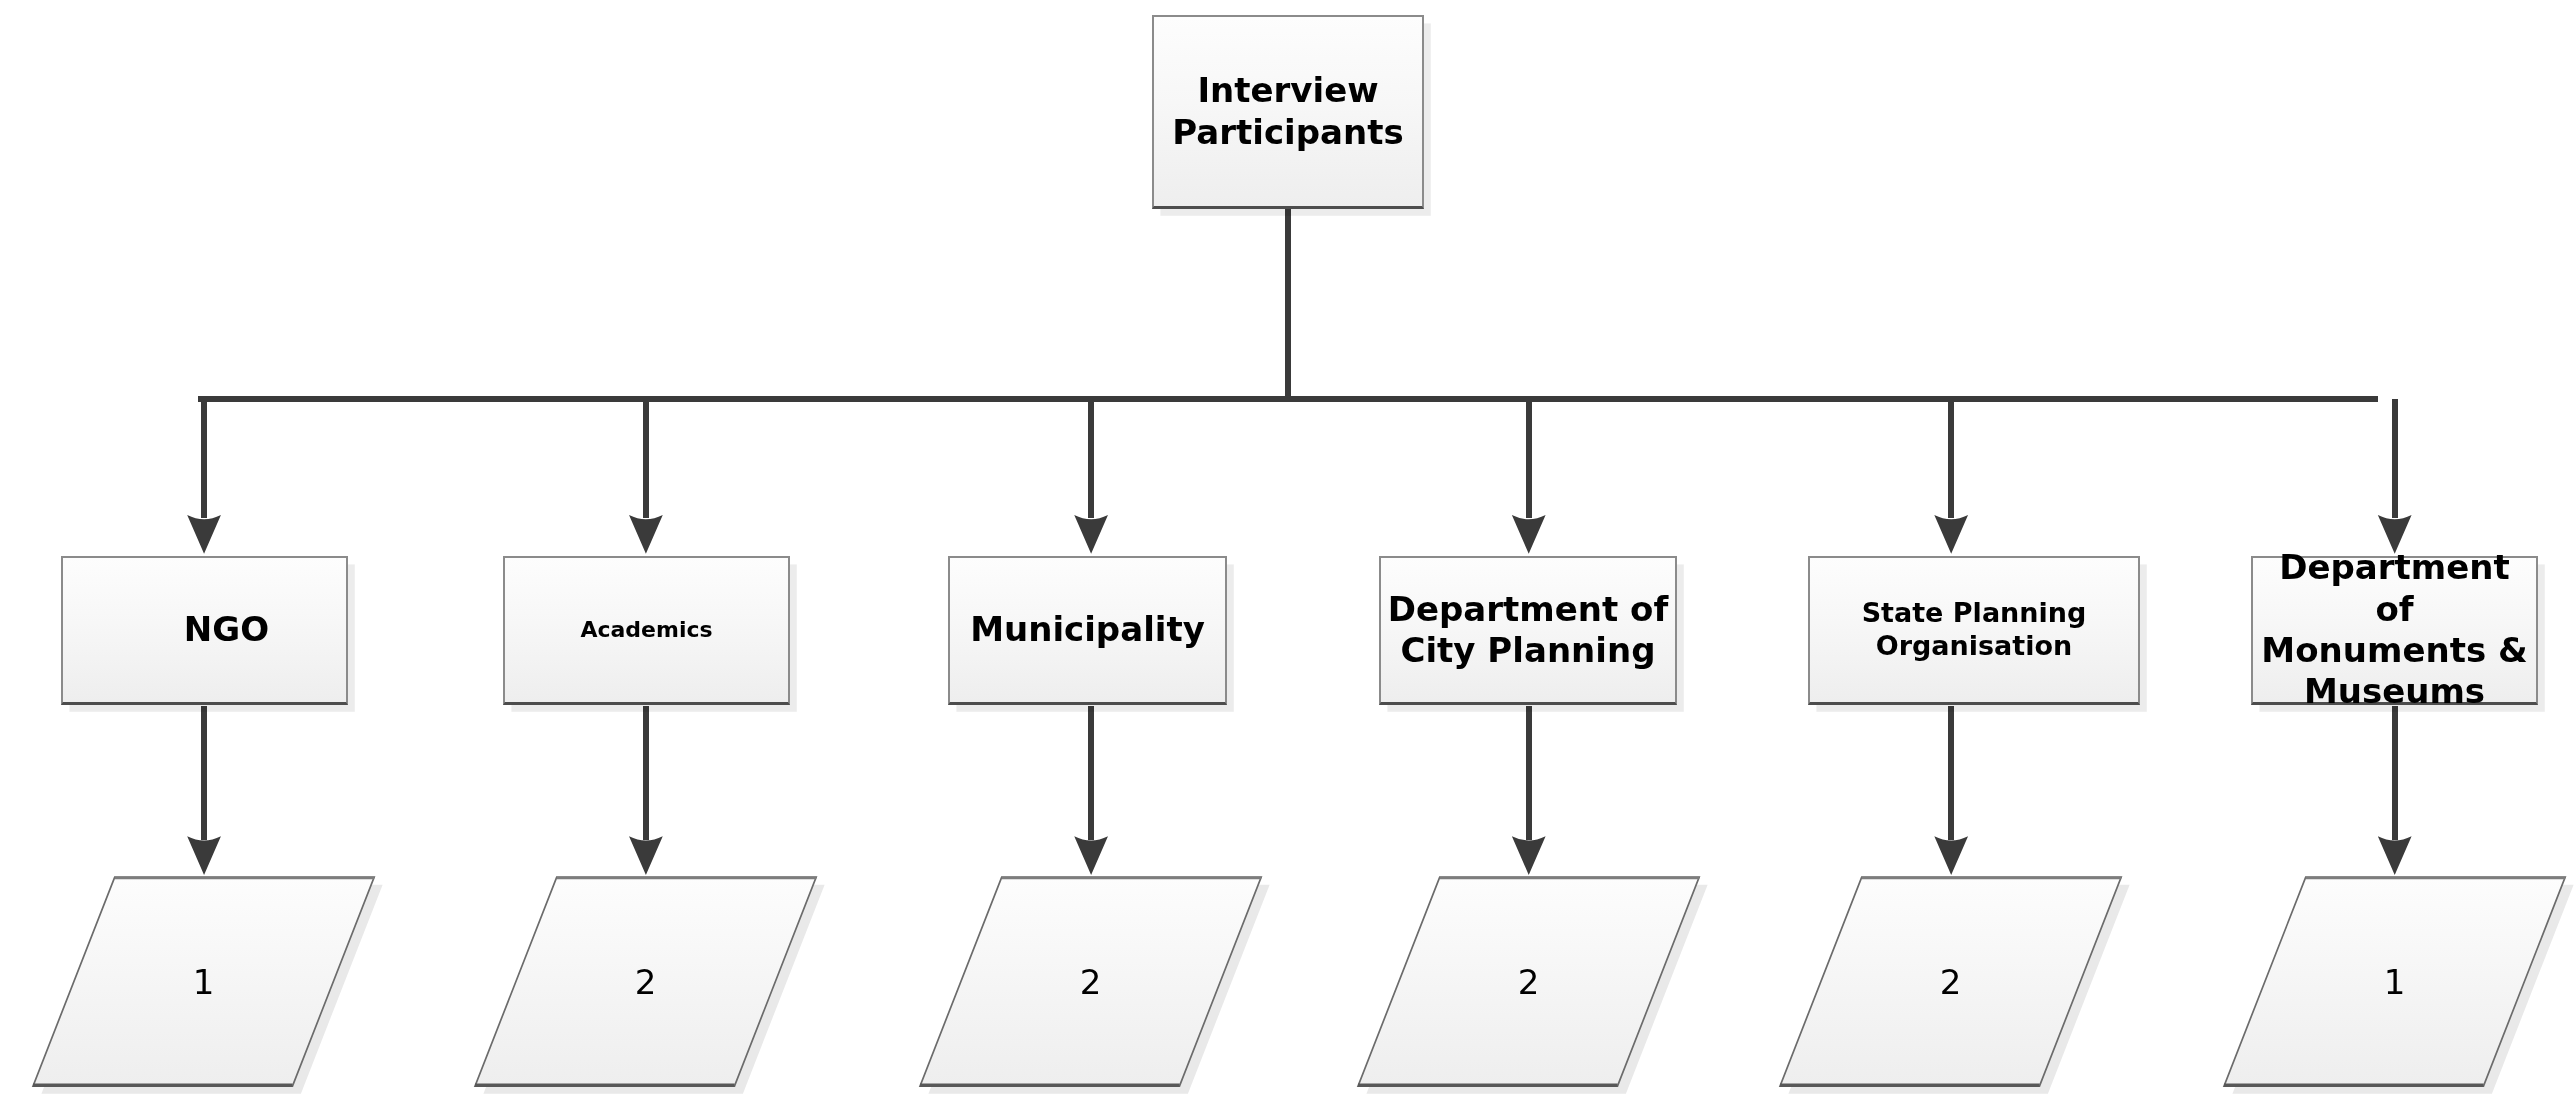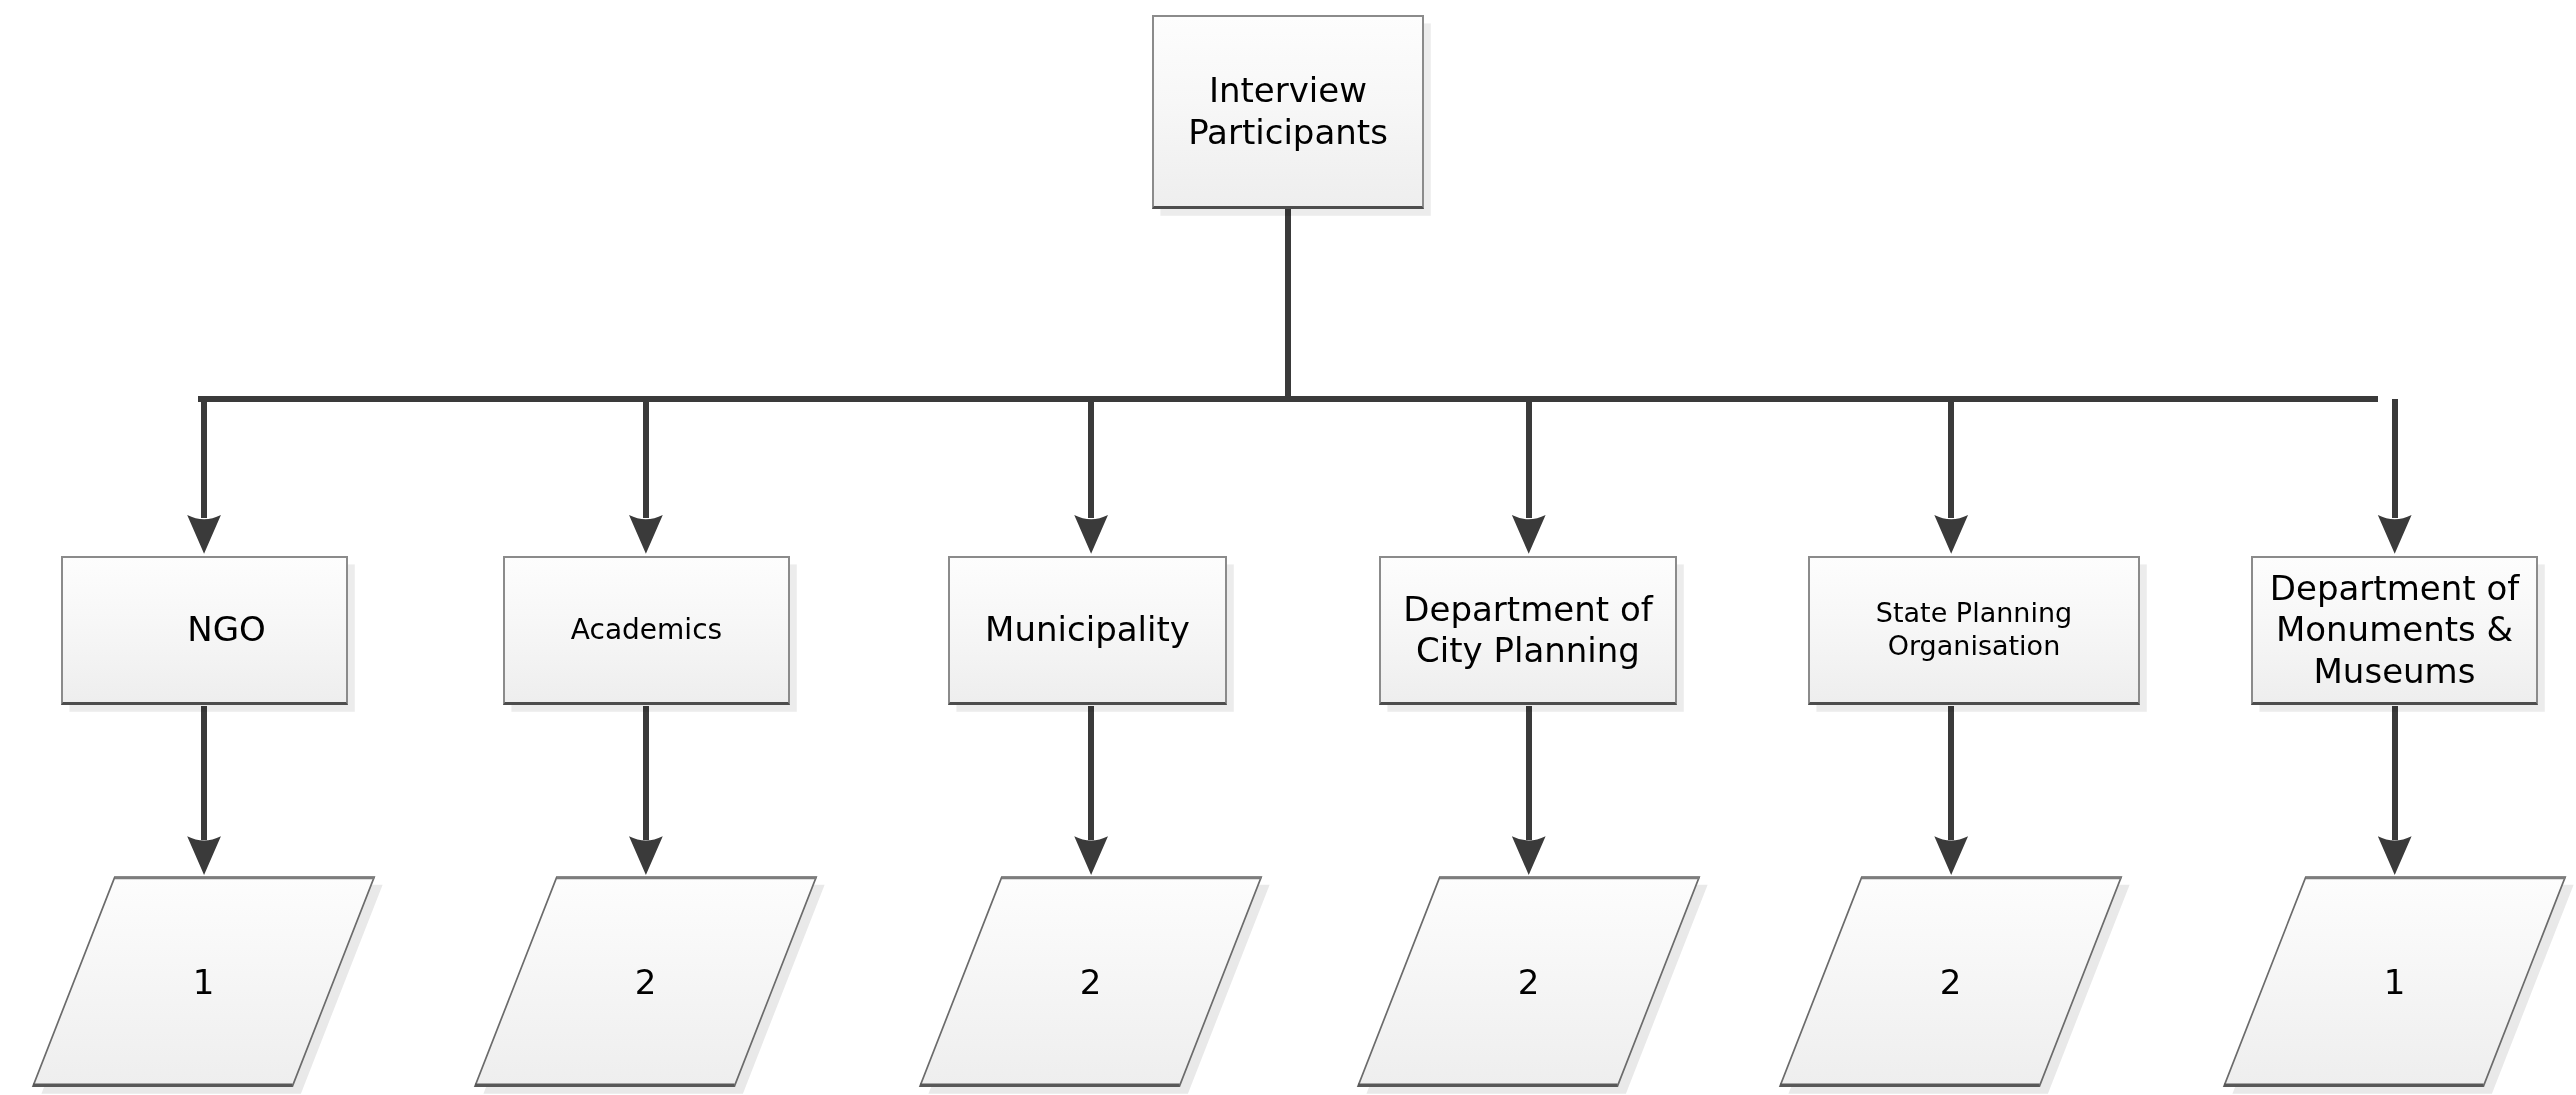--- a/index.html
+++ b/index.html
@@ -42,20 +42,21 @@
     justify-content: center;
     text-align: center;
     color: #000000;
     line-height: 1.22;
     z-index: 3;
   }
   .node-rect .label {
     display: block;
     padding: 0 6.7px;
     white-space: pre-line;
+    font-weight: bold;
   }
 
   
   .node-para {
     position: absolute;
     z-index: 3;
   }
   .node-para svg {
     position: absolute;
     left: 0;
@@ -135,21 +136,21 @@
               <stop offset="0%" stop-color="#fdfdfd"></stop>
               <stop offset="100%" stop-color="#eeeeee"></stop>
             </linearGradient>
           </defs>
           <polygon points="97,0 405,0 308,248 0,248" fill="url(#pg-0)" stroke="#6b6b6b" stroke-width="2"></polygon>
           <line x1="97" y1="1" x2="405" y2="1" stroke="#7d7d7d" stroke-width="3"></line>
           <line x1="0" y1="247" x2="308" y2="247" stroke="#585858" stroke-width="4"></line>
         </svg>
         <div class="para-label">1</div>
       </div>
-      <div class="node-rect" style="left: 503px; top: 556px; width: 287px; height: 149px; font-size: 28px;">
+      <div class="node-rect" style="left: 503px; top: 556px; width: 287px; height: 149px; font-size: 22px;">
         <span class="label">Academics</span>
       </div>
       <div class="node-para" style="left: 475px; top: 877px; width: 341px; height: 209px; font-size: 34px;">
         <svg width="353" height="221" viewBox="0 0 419 262">
           <polygon points="107,9 415,9 318,257 10,257" fill="#e9e9e9"></polygon>
           <defs>
             <linearGradient id="pg-1" x1="0" y1="0" x2="0" y2="1">
               <stop offset="0%" stop-color="#fdfdfd"></stop>
               <stop offset="100%" stop-color="#eeeeee"></stop>
             </linearGradient>

